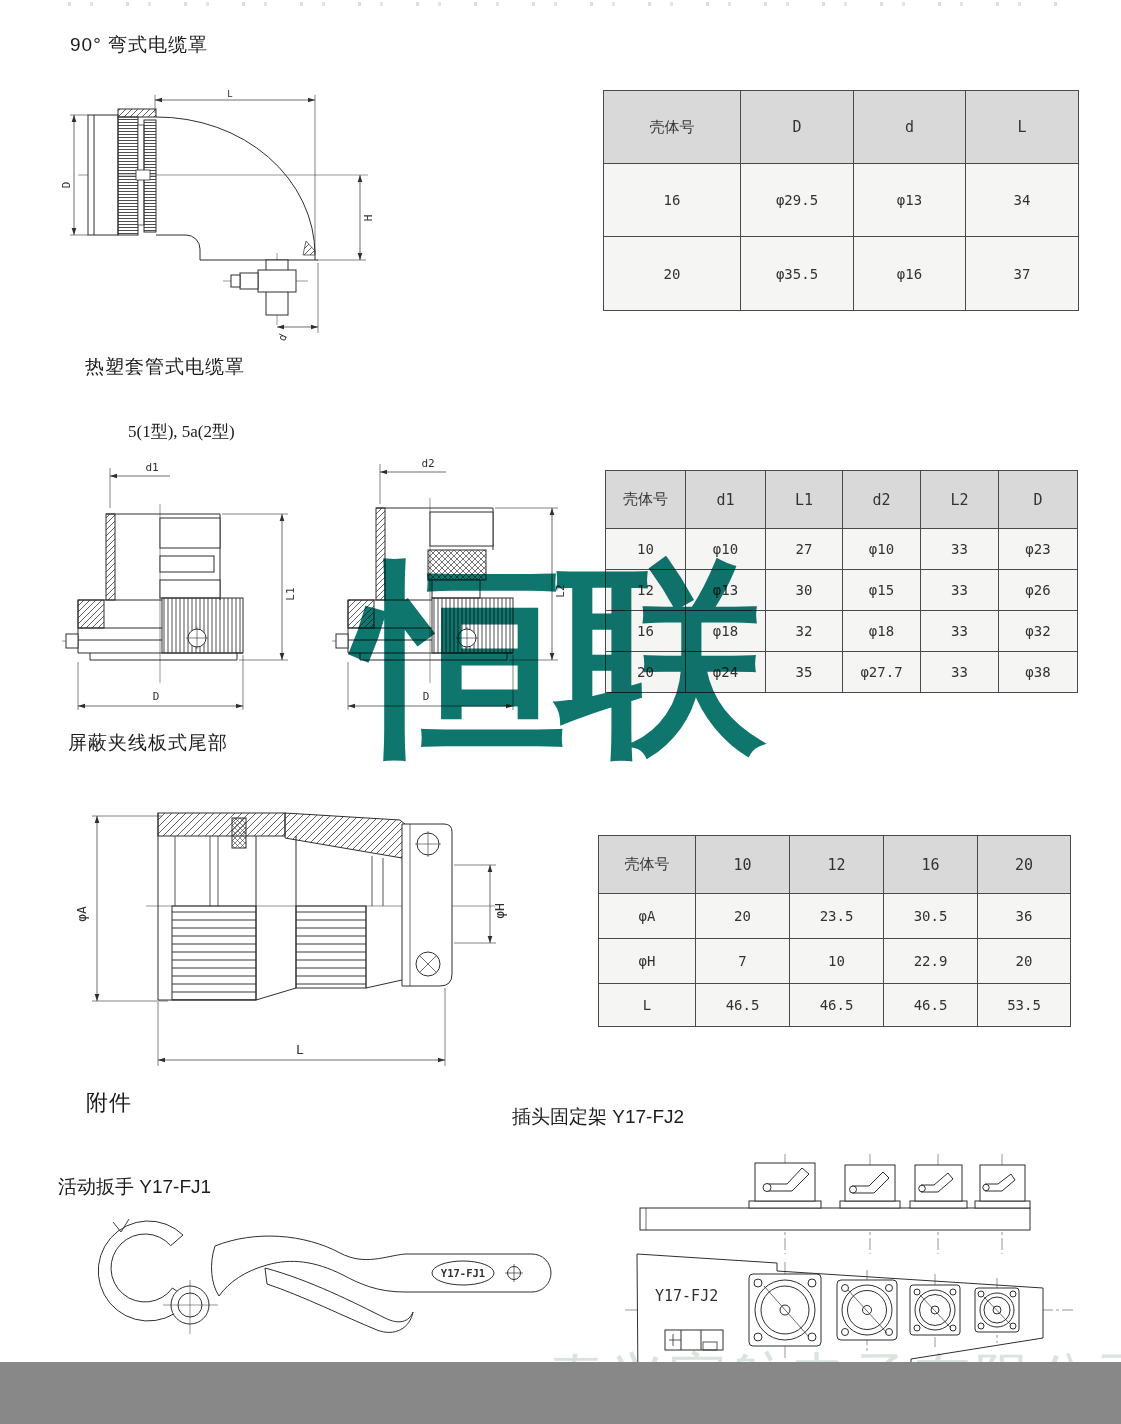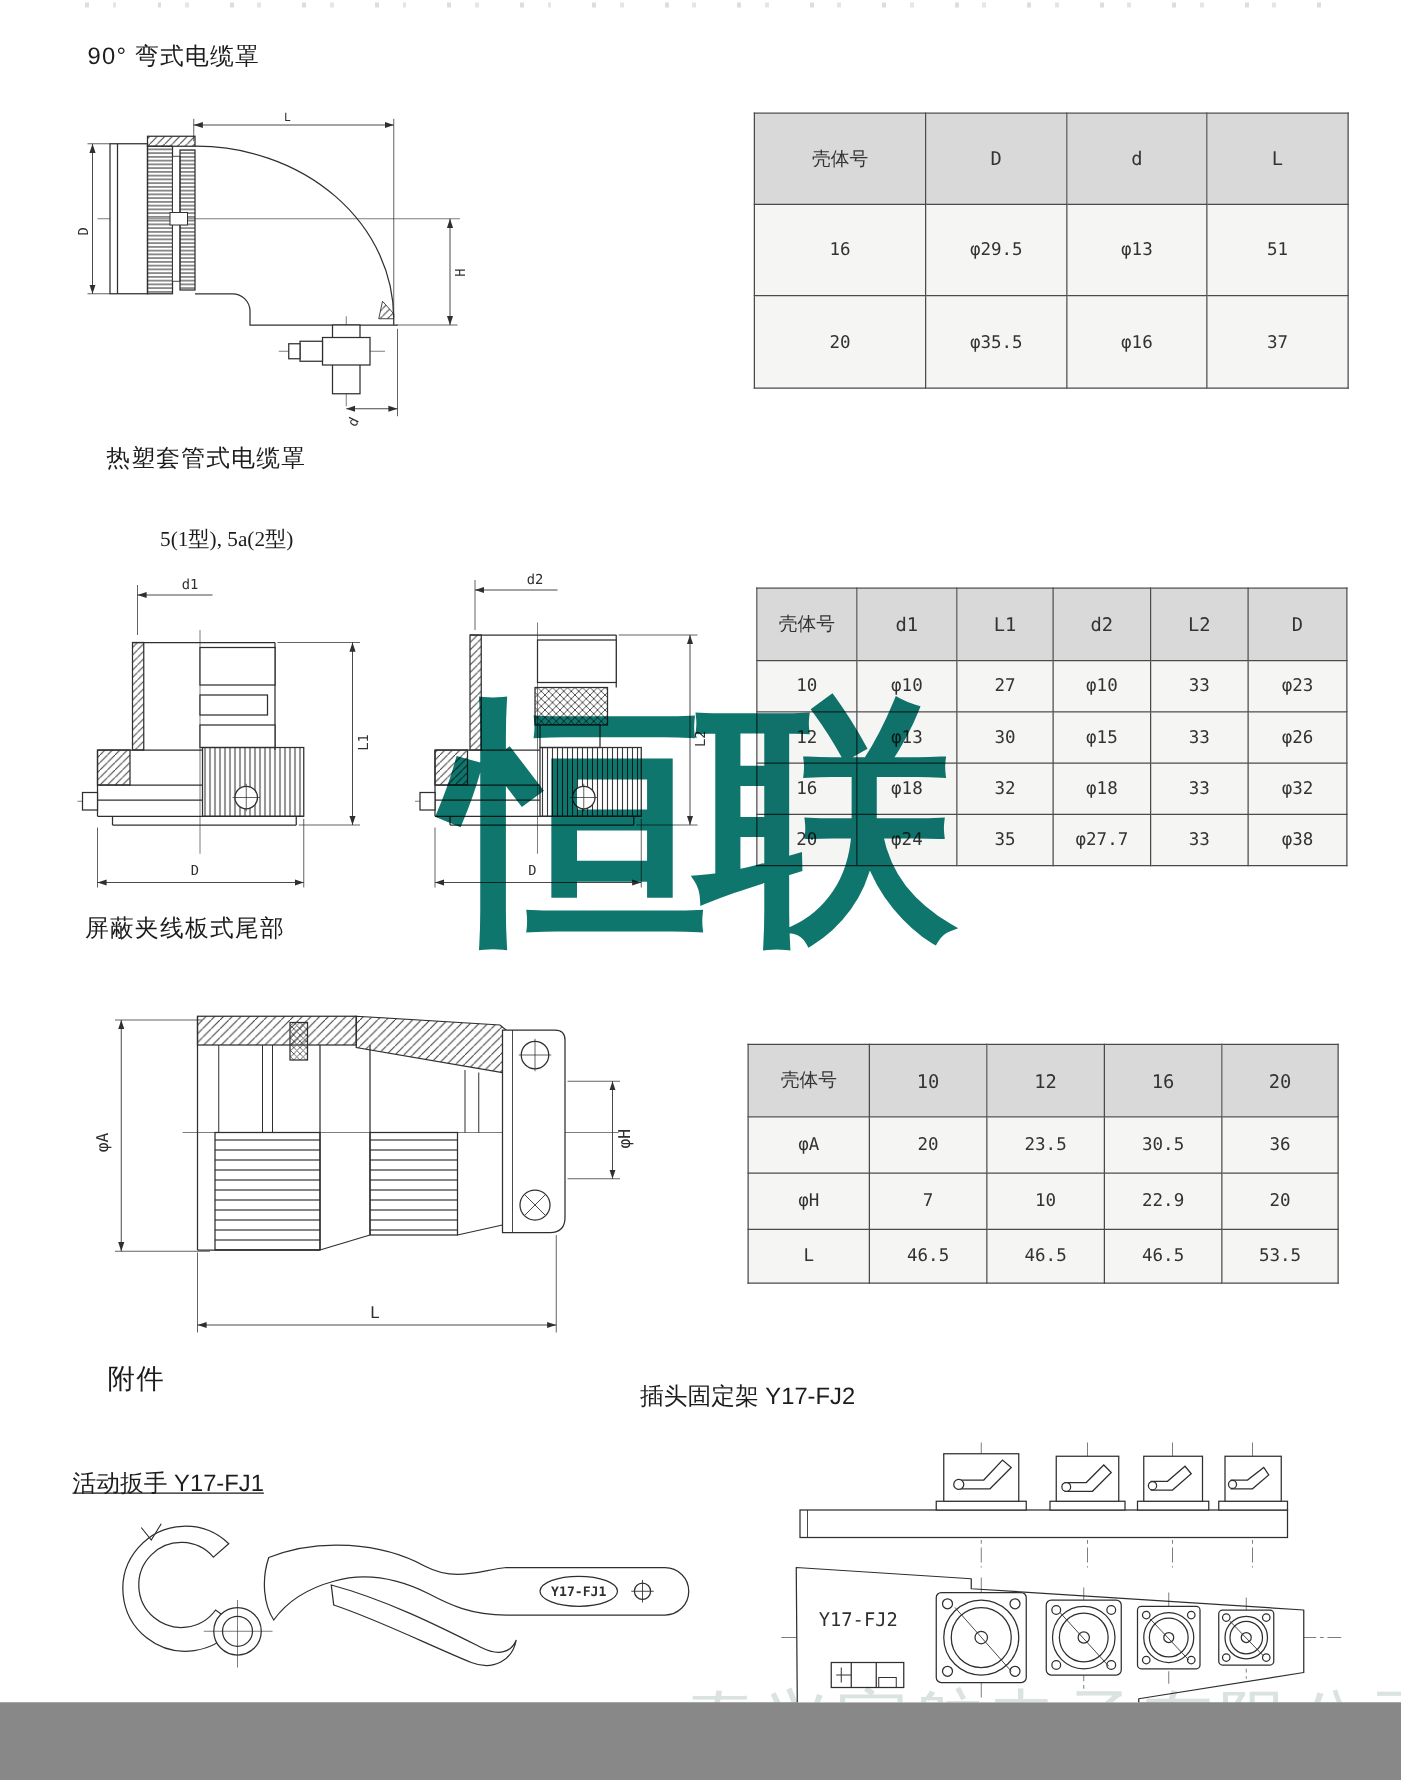--- a/index.html
+++ b/index.html
@@ -115,21 +115,21 @@
         <tr style="height:73px">
       <th>壳体号</th>
       <th>D</th>
       <th>d</th>
       <th>L</th>
     </tr>
     <tr style="height:73px">
       <td>16</td>
       <td>φ29.5</td>
       <td>φ13</td>
-      <td>51</td>
+      <td>34</td>
     </tr>
     <tr style="height:74px">
       <td>20</td>
       <td>φ35.5</td>
       <td>φ16</td>
       <td>37</td>
     </tr>
   </tbody>
     </table>
 
@@ -396,21 +396,21 @@
       <td>46.5</td>
       <td>46.5</td>
       <td>46.5</td>
       <td>53.5</td>
     </tr>
   </tbody>
     </table>
 
   <div class="sec-title big" style="left:58px; top:1088px;">附件</div>
   <div class="caption" style="left:512px; top:1104px;">插头固定架 Y17-FJ2</div>
-  <div class="caption" style="left:58px; top:1174px;text-decoration:underline;">活动扳手 Y17-FJ1</div>
+  <div class="caption" style="left:58px; top:1174px;">活动扳手 Y17-FJ1</div>
 
   <svg style="left:55px; top:1208px;" width="510" height="150" viewBox="0 0 510 150">
     <g stroke="#2f2f2f" stroke-width="1" fill="none">
 
       <path d="M160 38 C200 22 250 26 285 45 C310 58 330 48 350 46 L477 46 A19 19 0 0 1 477 84 L350 84 C322 84 305 76 288 67 C260 53 236 50 212 57 C190 63 174 74 164 88 C156 76 154 56 160 38 Z" fill="#fff"></path>
 
       <path d="M210 60 C255 72 300 95 330 110 C344 117 354 114 358 104 C355 120 340 129 322 122 C290 109 248 88 212 76 Z" fill="#fff"></path>
 
       <path d="M128 27 A50 50 0 1 0 134 92 L117.5 80 A34 34 0 1 1 115.7 37.7 Z" fill="#fff"></path>
       <path d="M58 14 L66 24 L74 11" stroke-width="0.9"></path>

